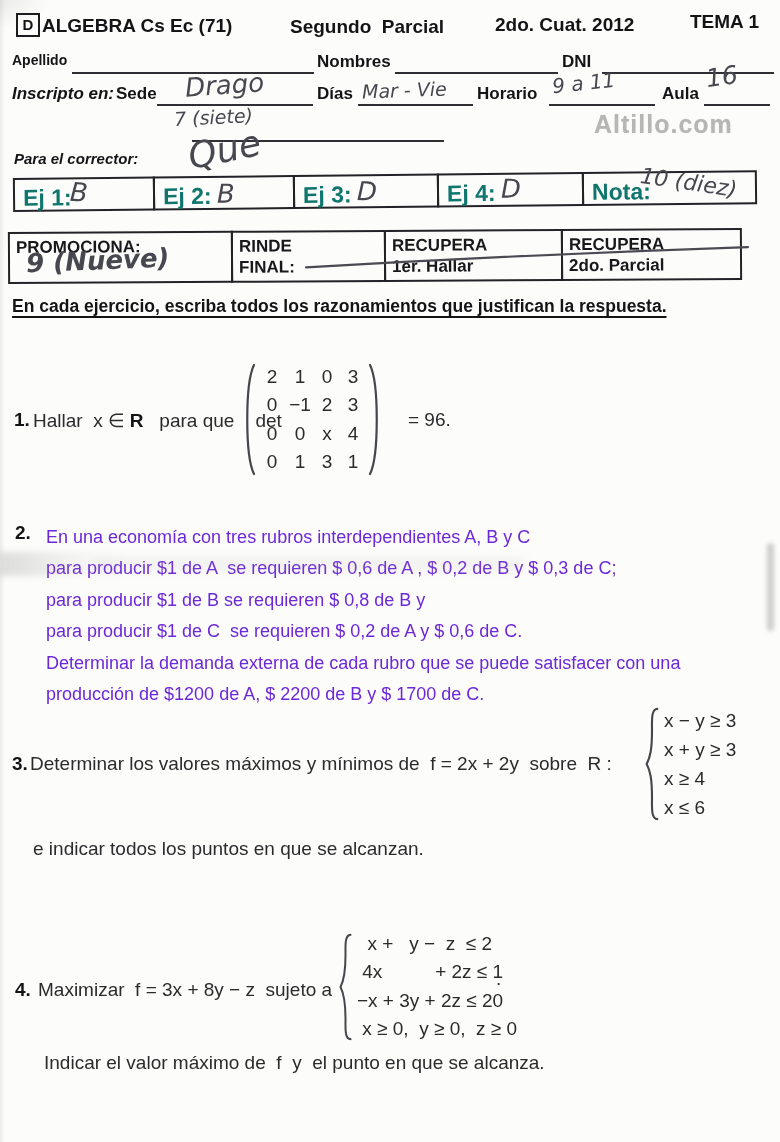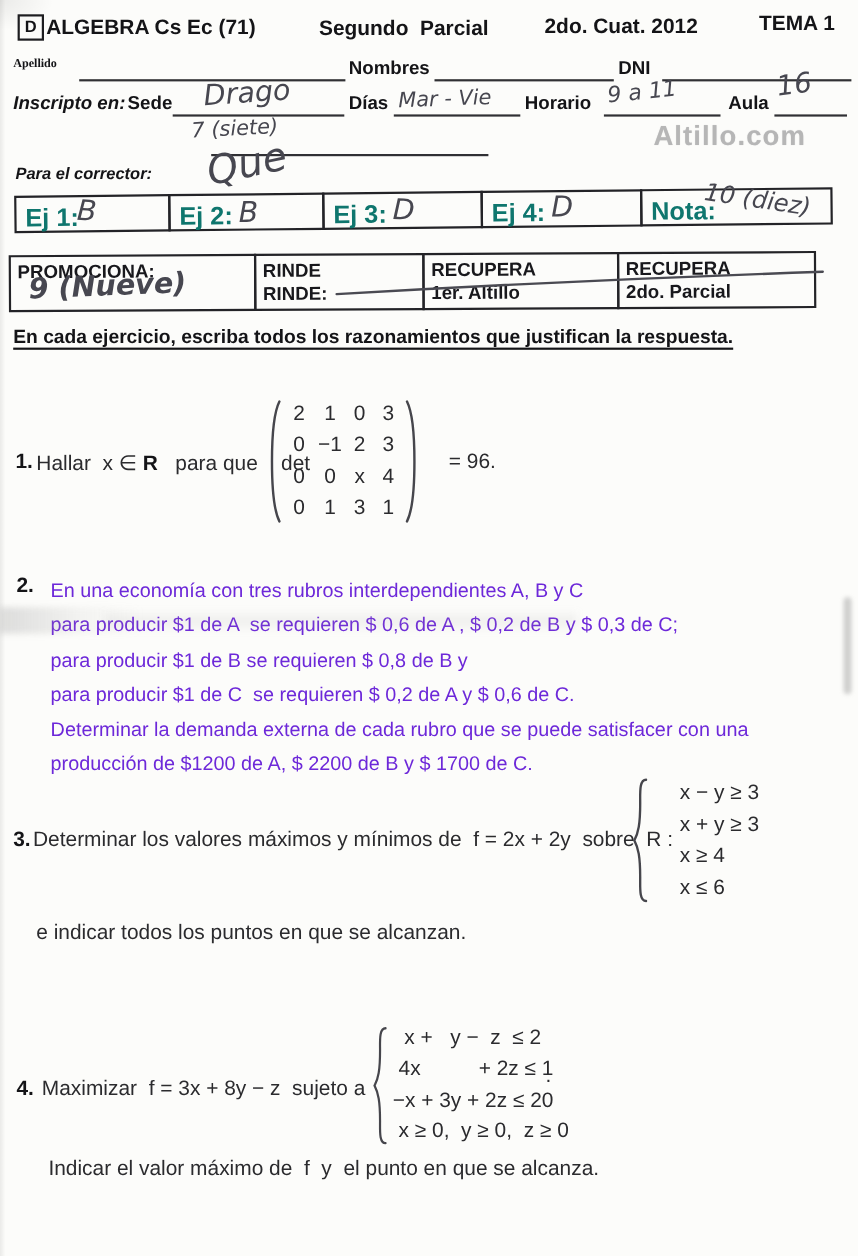--- a/index.html
+++ b/index.html
@@ -66,21 +66,21 @@
 <body>
 
 <div style="position:absolute;inset:0;">
 
   <div class="dbox">D</div>
   <span class="h-item" style="left:42px;top:15px;">ALGEBRA Cs Ec (71)</span>
   <span class="h-item" style="left:290px;top:16px;">Segundo  Parcial</span>
   <span class="h-item" style="left:495px;top:14px;">2do. Cuat. 2012</span>
   <span class="h-item" style="left:690px;top:11px;">TEMA 1</span>
 
-  <span class="abs b" style="left:12px;top:52px;font-size:11px;font-family:Liberation Serif, serif;">Apellido</span>
+  <span class="abs b" style="left:12px;top:52px;font-size:14px;">Apellido</span>
   <span class="uline" style="left:72px;top:72px;width:242px;"></span>
   <span class="abs b" style="left:317px;top:52px;font-size:17px;">Nombres</span>
   <span class="uline" style="left:395px;top:72px;width:163px;"></span>
   <span class="abs b" style="left:562px;top:52px;font-size:17px;">DNI</span>
   <span class="uline" style="left:602px;top:72px;width:172px;"></span>
 
   <span class="abs bi" style="left:12px;top:84px;font-size:17px;">Inscripto en:</span>
   <span class="abs b" style="left:116px;top:84px;font-size:17px;text-align:right;">Sede</span>
   <span class="uline" style="left:157px;top:104px;width:156px;"></span>
   <span class="abs b" style="left:317px;top:84px;font-size:17px;">Días</span>
@@ -125,25 +125,25 @@
     </div>
   </div>
 
   <div class="promo">
     <div class="pcell" style="width:225px;">
       <span>PROMOCIONA:</span>
       <span class="hw" style="left: 16px; top: 14px; font-size: 26px; transform: rotate(-2deg); color: rgb(71, 71, 80);">9 (Nueve)</span>
     </div>
     <div class="pcell" style="width:155px;">
       <div>RINDE</div>
-      <div>RINDE:</div>
+      <div>FINAL:</div>
     </div>
     <div class="pcell" style="width:179px;">
       <div>RECUPERA</div>
-      <div>1er. Altillo</div>
+      <div>1er. Hallar</div>
     </div>
     <div class="pcell" style="width:181px;">
       <div>RECUPERA</div>
       <div>2do. Parcial</div>
     </div>
     <svg class="strike" width="740" height="52">
       <path d="M298 37 C430 30 600 23 740 19" stroke="#4a4a52" stroke-width="2.2" fill="none" stroke-linecap="round"></path>
     </svg>
   </div>
 
@@ -184,21 +184,21 @@
     <div>En una economía con tres rubros interdependientes A, B y C</div>
     <div>para producir $1 de A  se requieren $ 0,6 de A , $ 0,2 de B y $ 0,3 de C;</div>
     <div>para producir $1 de B se requieren $ 0,8 de B y</div>
     <div>para producir $1 de C  se requieren $ 0,2 de A y $ 0,6 de C.</div>
     <div>Determinar la demanda externa de cada rubro que se puede satisfacer con una</div>
     <div>producción de $1200 de A, $ 2200 de B y $ 1700 de C.</div>
   </div>
 
   <span class="abs b" style="left:12px;top:753px;font-size:19px;">3.</span>
   <span class="abs body-txt pre" style="left:30px;top:753px;">Determinar los valores máximos y mínimos de  f = 2x + 2y  sobre  R :</span>
-  <div class="sys" style="left:574px;top:706px;gap:24px;">
+  <div class="sys" style="left:644px;top:706px;">
     <svg width="16" height="114" viewBox="0 0 18 118" preserveAspectRatio="none">
       <path d="M15 2 C8 2 9 14 9 24 C9 44 7 52 3 59 C7 66 9 74 9 94 C9 104 8 116 15 116" stroke="#46464c" stroke-width="2.4" fill="none" stroke-linecap="round"></path>
     </svg>
     <div class="sysrows" style="line-height:29px;">
       <div>x − y ≥ 3</div>
       <div>x + y ≥ 3</div>
       <div>x ≥ 4</div>
       <div>x ≤ 6</div>
     </div>
   </div>

